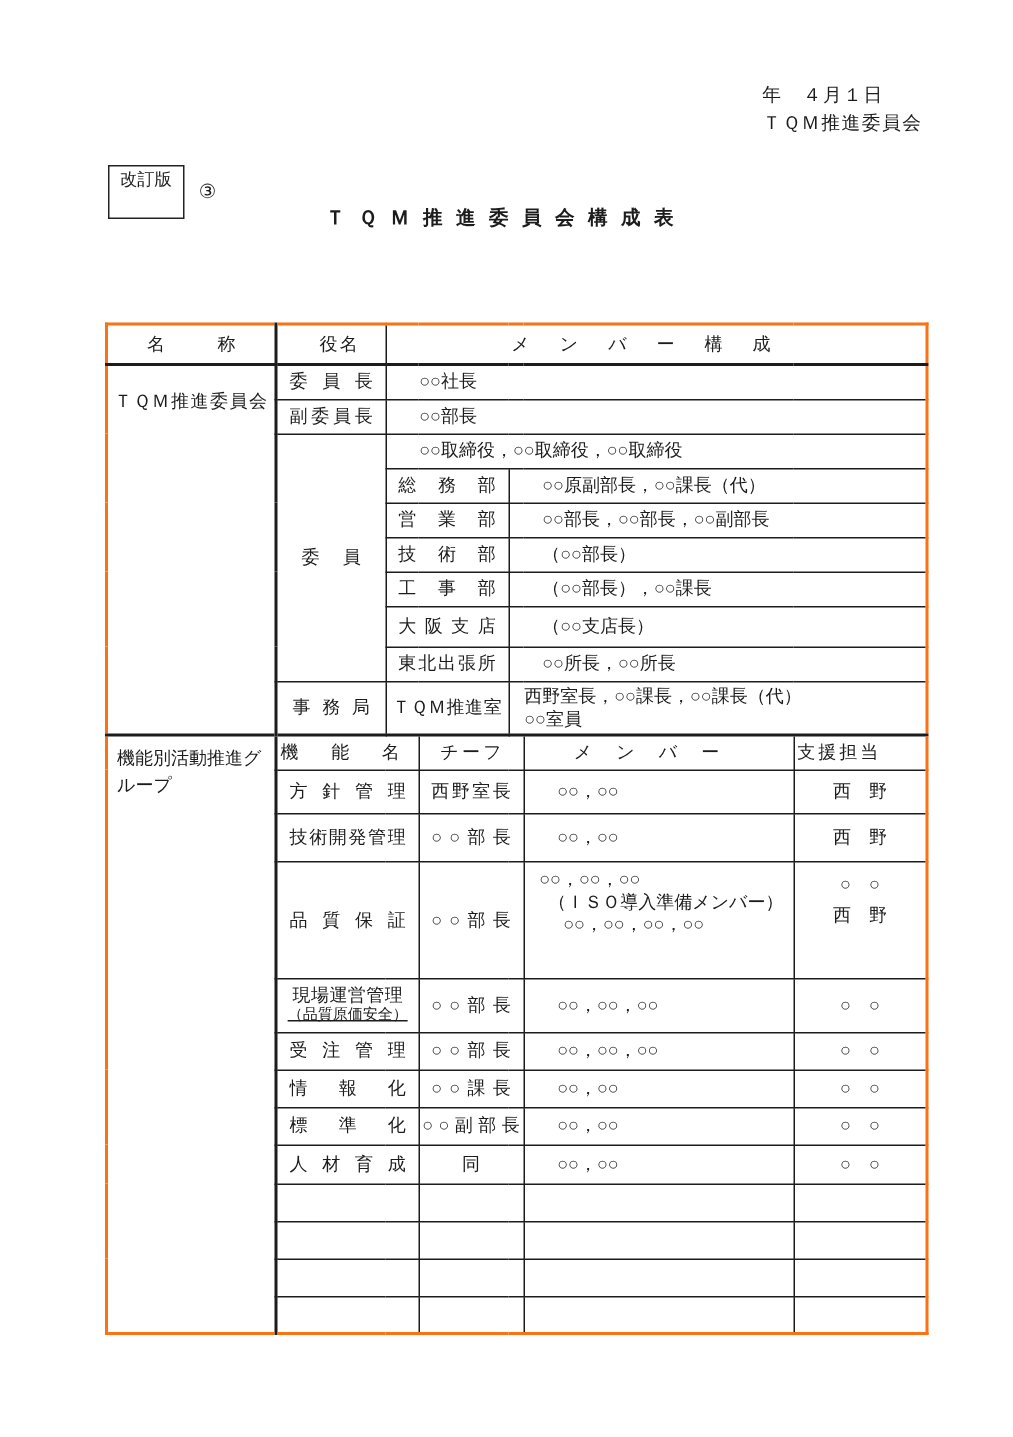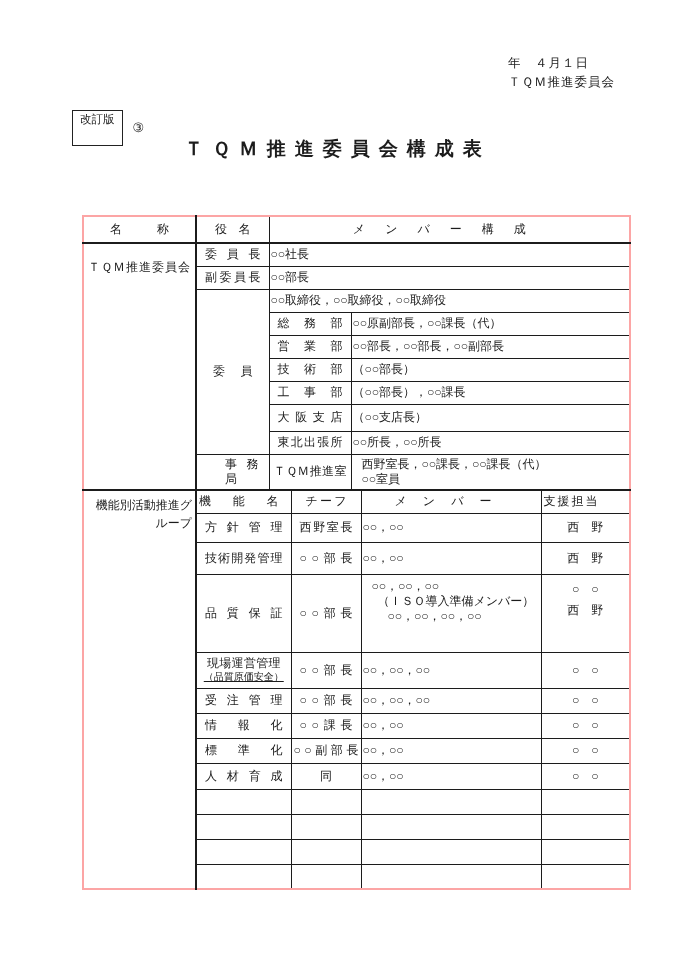--- a/index.html
+++ b/index.html
@@ -8,49 +8,49 @@
     font-family:"Liberation Serif","DejaVu Serif",serif;
     color:#1c1c1c;
   }
   .date-block { position:absolute; top:54px; right:60px; text-align:left;
     font-size:12.5px; line-height:1.55; letter-spacing:1px; }
   .rev-wrap { position:absolute; top:110px; left:72px; display:flex;
     align-items:center; gap:10px; font-size:11.5px; }
   .rev-box { border:1px solid #222; padding:1px 7px 18px; }
   .rev-mark { font-size:13px; }
   .doc-title { position:absolute; top:136px; left:0; width:100%;
-    text-align:center; font-size:19px; font-weight:bold; letter-spacing:9px; }
-
-  table.main { position:absolute; top:215px; left:82px; width:547px;
+    text-align:center; font-size:13px; font-weight:bold; letter-spacing:9px; }
+
+  table.main { position:absolute; top:215px; left:70px; width:547px;
     border-collapse:collapse; table-layout:fixed; font-size:12px;
-    border:2px solid #fca5a5; }
+    border:2px solid #f97316; }
   td { border:1px solid #1c1c1c; padding:0 2px; line-height:1.25;
     overflow:hidden; vertical-align:middle; }
 
   .dist { text-align:justify; text-align-last:justify; text-justify:inter-ideograph; }
   .ctr  { text-align:center; }
-  .mem  { padding-left:1px; text-align:left; }
+  .mem  { padding-left:22px; text-align:left; }
   .px8  { padding-left:8px;  padding-right:8px; }
-  .px10 { padding-left:28px; padding-right:10px; }
+  .px10 { padding-left:10px; padding-right:10px; }
   .px12 { padding-right:12px; }
   .px14 { padding-left:14px; padding-right:14px; }
   .px16 { padding-left:16px; padding-right:16px; }
-  .px18 { padding-left:18px; padding-right:18px; }
+  .px18 { padding-left:28px; padding-right:18px; }
   .px26 { padding-left:26px; padding-right:26px; }
 
   .thickB { border-bottom-width:2px; }
   .thickR { border-right-width:2px; }
   .thickT { border-top-width:2px; }
 
   .hdrA-members { text-align:center; letter-spacing:20px; }
   .hdrB-members { text-align:center; letter-spacing:16px; }
   .hdr-support  { text-align:left; letter-spacing:2px; }
 
   .groupA { vertical-align:top; text-align:center; padding-top:16px; letter-spacing:1px; }
-  .groupB { vertical-align:top; text-align:right; padding:5px 3px 12px 6px; line-height:1.5;font-family:Liberation Serif, serif; }
+  .groupB { vertical-align:top; text-align:left; padding:5px 3px 12px 6px; line-height:1.5;font-family:Liberation Serif, serif; }
   .groupB span { display:block; }
 
   .two-line span { display:block; padding-left:8px; }
   .q-mem { vertical-align:top; padding-top:4px; }
   .q-mem span { display:block; }
   .q-mem .l1 { padding-left:8px; }
   .q-mem .l2 { padding-left:14px; }
   .q-mem .l3 { padding-left:24px; }
   .q-sup { vertical-align:top; text-align:center; padding-top:4px; line-height:1.75; }
   .q-sup span { display:block; }

